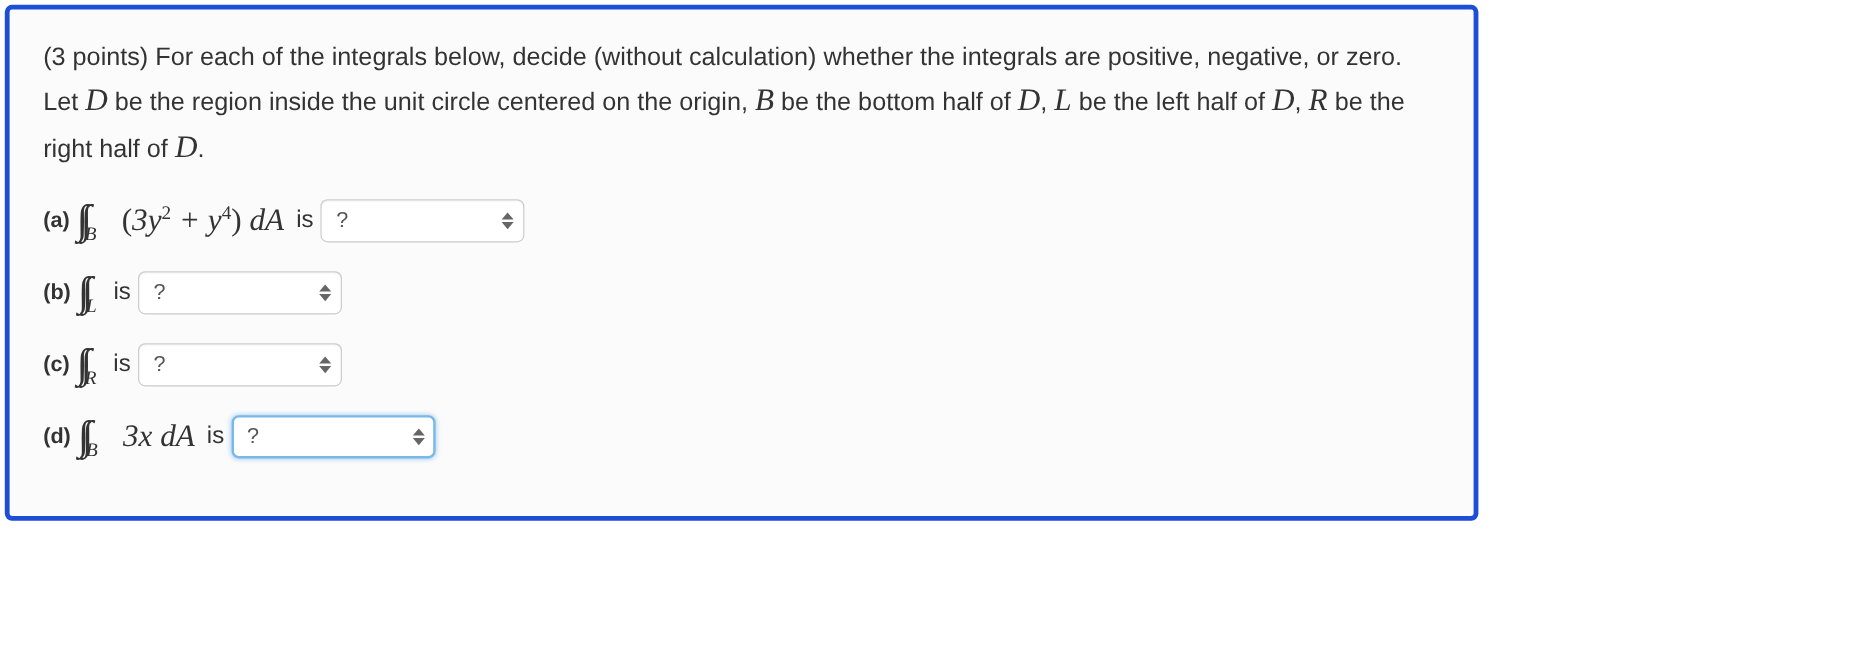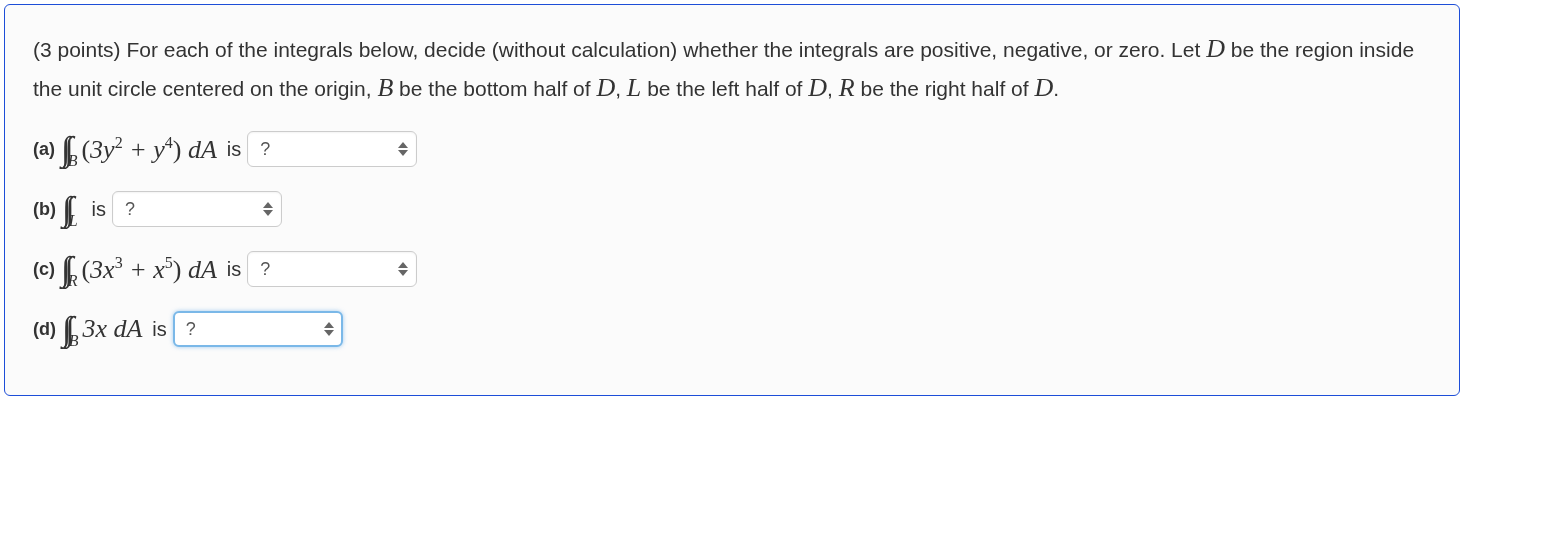--- a/index.html
+++ b/index.html
@@ -6,25 +6,25 @@
       margin: 0;
       padding: 0;
       box-sizing: border-box;
     }
     body {
       font-family: Arial, Helvetica, sans-serif;
       background: #ffffff;
       padding: 4px;
     }
     .question-box {
-      border: 1px solid #1d4ed8;
+      border: 4px solid #1d4ed8;
       border-radius: 6px;
       background: #fbfbfb;
       padding: 24px 28px;
-      width: 1456px;
+      width: 1228px;
       color: #333333;
     }
     .intro {
       font-size: 21px;
       line-height: 1.5;
       margin-bottom: 24px;
     }
     .math-italic {
       font-family: 'Times New Roman', Times, serif;
       font-style: italic;
@@ -59,20 +59,21 @@
     .subscript {
       font-size: 16px;
       font-style: italic;
       position: relative;
       top: 12px;
       left: -2px;
       margin-right: 2px;
     }
     .expr-body {
       font-style: italic;
+      margin-left: 17px;
     }
     .sup {
       font-size: 16px;
       vertical-align: super;
       font-style: normal;
     }
     .is-text {
       font-size: 20px;
       margin: 0 6px 0 4px;
     }
@@ -170,23 +171,20 @@
         <div class="stepper-arrow stepper-down"></div>
       </div>
     </div>
   </div>
 
   <div class="part">
     <span class="part-label">(c)</span>
     <span class="integral-expr">
       <span class="dblint">∫∫</span>
       <span class="subscript">R</span>
-      <span class="expr-body">
-        <span class="paren">(</span><span>3</span><span>x</span><span class="sup">3</span><span> + </span><span>x</span><span class="sup">5</span><span class="paren">)</span><span> dA</span>
-      </span>
     </span>
     <span class="is-text">is</span>
     <div class="select-wrap">
       <div class="select-box">?</div>
       <div class="stepper">
         <div class="stepper-arrow stepper-up"></div>
         <div class="stepper-arrow stepper-down"></div>
       </div>
     </div>
   </div>

